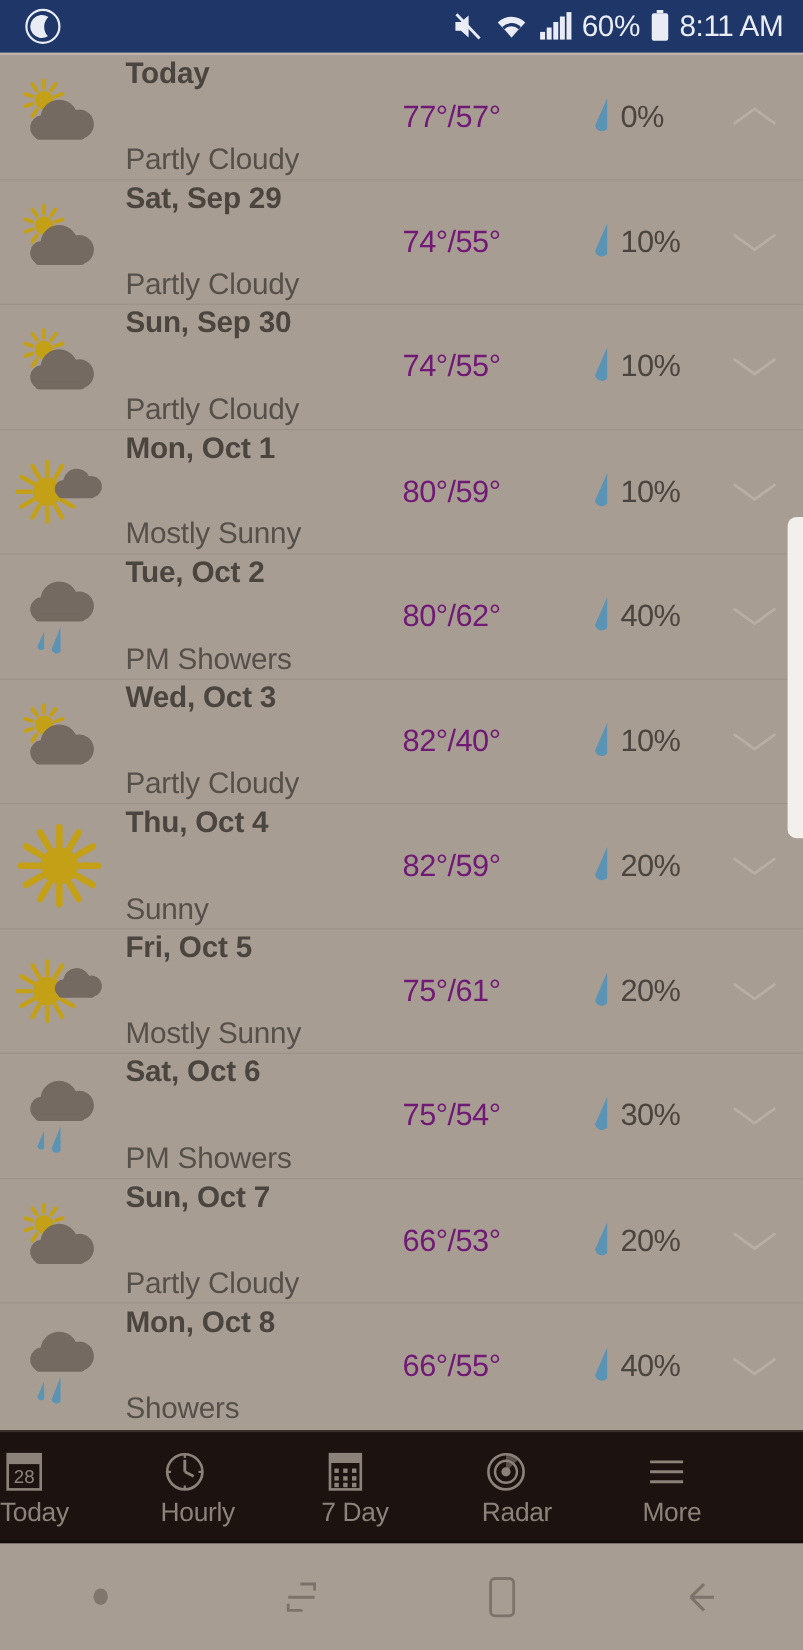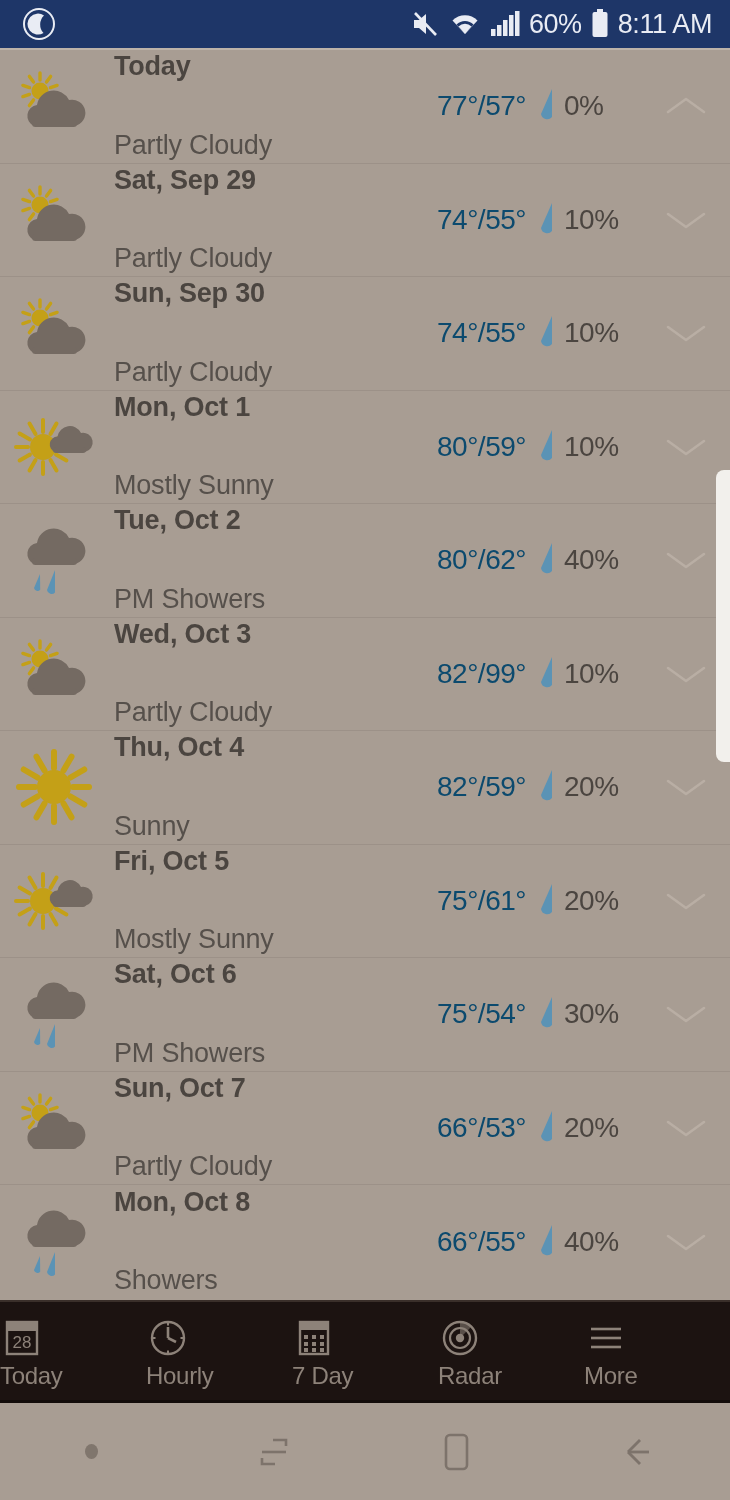--- a/index.html
+++ b/index.html
@@ -95,23 +95,23 @@
     font-size: 27px;
     font-weight: 400;
     color: #56504b;
     line-height: 1.34;
     letter-spacing: -0.2px;
     margin-top: 42px;
   }
 
   .temps {
     flex: 0 0 160px;
-    text-align: right;
+    text-align: left;
     font-size: 28px;
-    color: #0c4a6e;
+    color: #701a75;
     letter-spacing: -0.5px;
   }
 
   .precip {
     flex: 0 0 135px;
     display: flex;
     align-items: center;
     gap: 6px;
     padding-left: 10px;
   }
@@ -441,21 +441,21 @@
               <line x1="21.5" y1="18.1" x2="17.4" y2="12.4" stroke="#c4a017" stroke-width="3.4" stroke-linecap="round"></line>
       <circle cx="28" cy="27" r="8.5" fill="#c4a017"></circle>
       <path d="M22 62 a11 11 0 0 1 3 -21 a17 17 0 0 1 32 -5 a13 13 0 0 1 6 26 z" fill="#746a62"></path>
       <rect x="20" y="56" width="45" height="7" rx="3.5" fill="#746a62"></rect>
     </svg>
           </div>
     <div class="row-labels">
       <div class="day-name">Wed, Oct 3</div>
       <div class="day-cond">Partly Cloudy</div>
     </div>
-    <div class="temps">82°/99°</div>
+    <div class="temps">82°/40°</div>
     <div class="precip">
       <span>
               <svg viewBox="0 0 22 40">
                 <path d="M16 3 L5 28 a6.3 6.3 0 0 0 11 3 z" fill="#5b93b5"></path>
               </svg>
             </span>
       <span class="precip-val">10%</span>
     </div>
     <div class="chevron">
             <svg viewBox="0 0 44 26">

